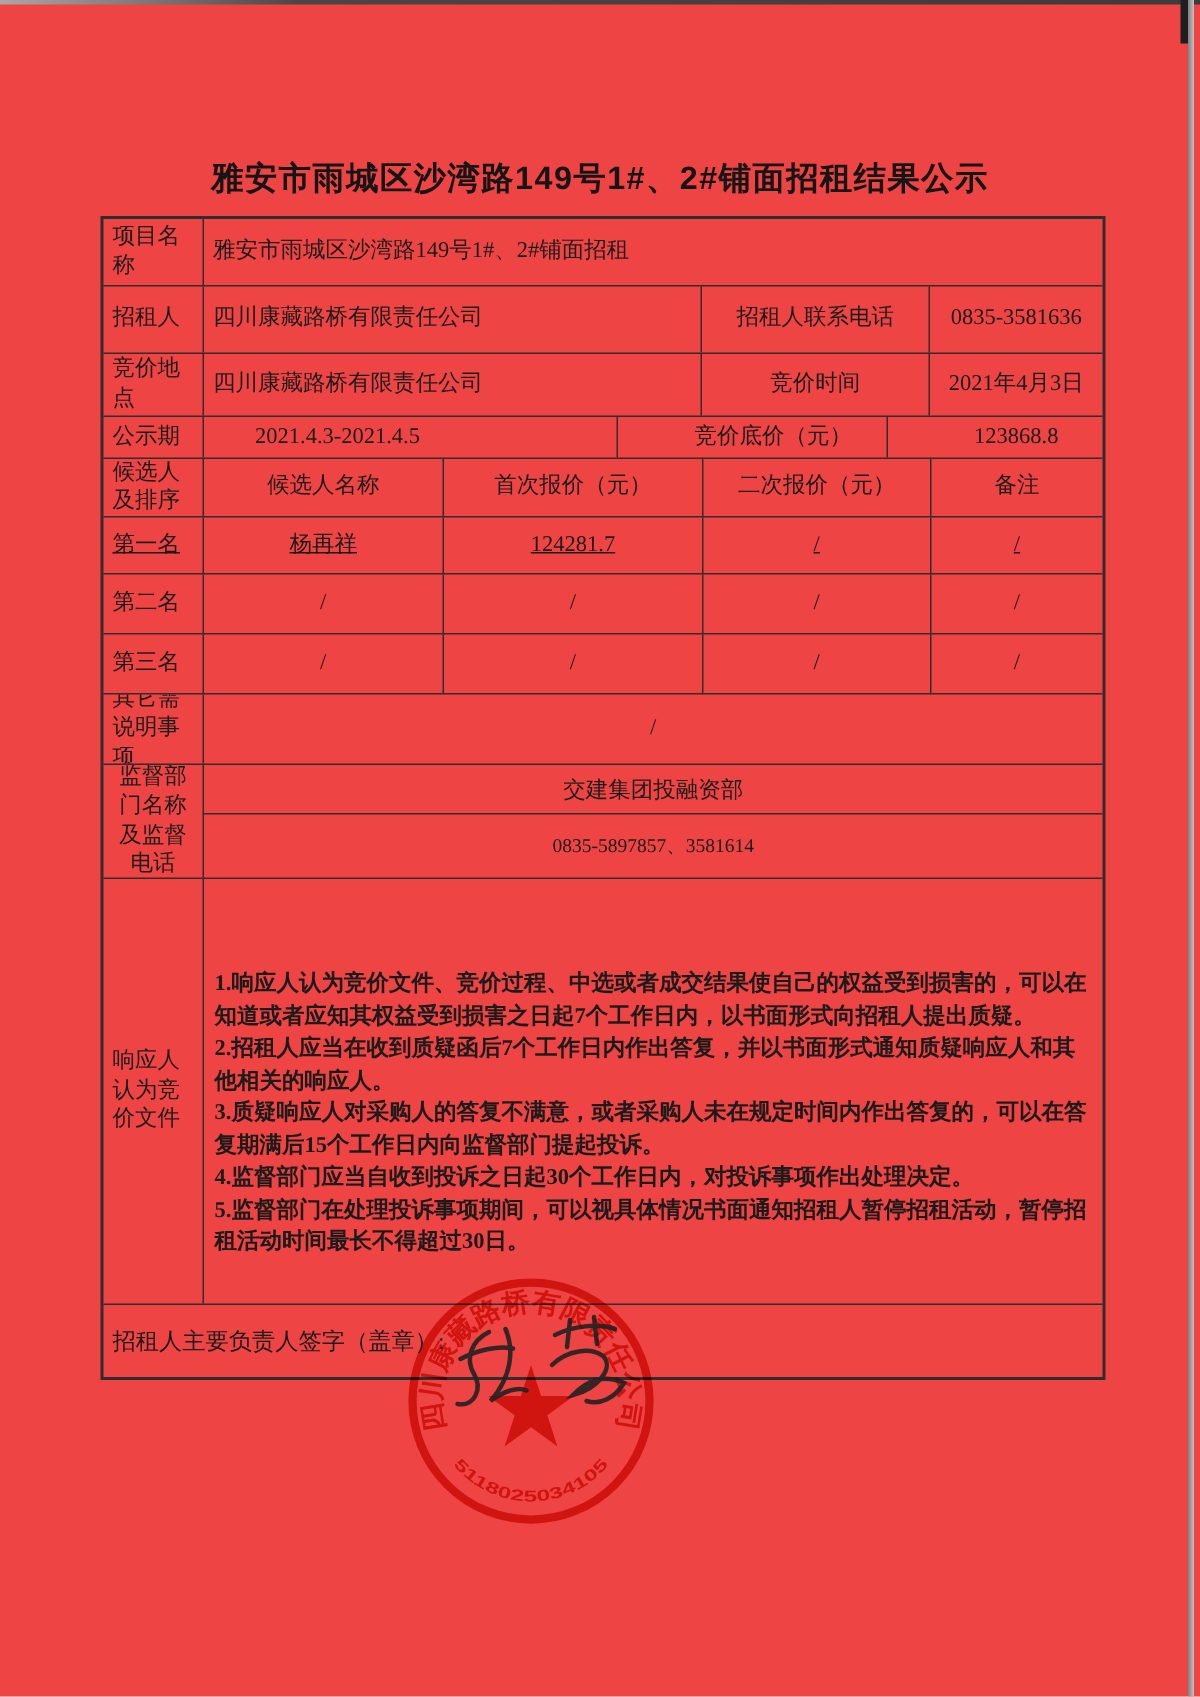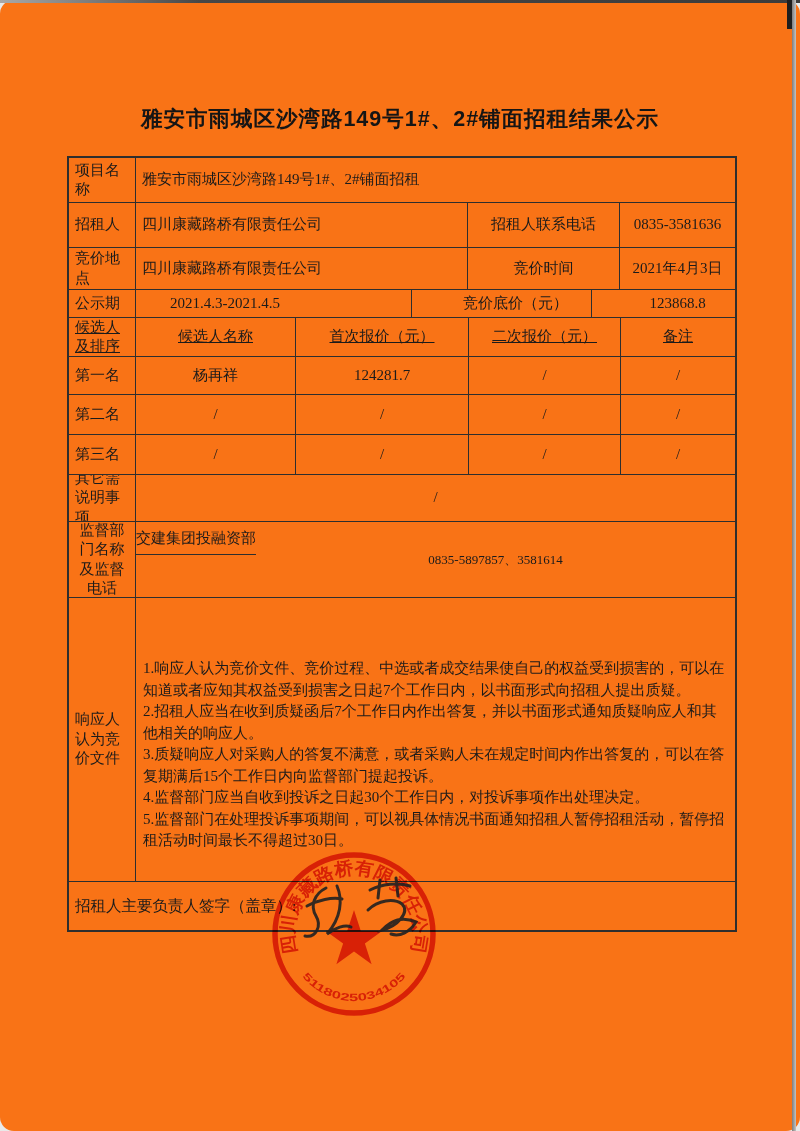--- a/index.html
+++ b/index.html
@@ -1,56 +1,56 @@
 <!DOCTYPE html>
 <html><head>
 <meta charset="utf-8">
 <style>
   html,body{margin:0;padding:0;}
   body{width:800px;height:1131px;overflow:hidden;background:#e9e9e9;}
-  .page{position:relative;width:800px;height:1131px;background:#f97316;
-        font-family:"Liberation Serif","DejaVu Serif",serif;color:#1b1b1b;border-radius:14px;}
+  .page{position:relative;width:800px;height:1131px;background:#ef4444;
+        font-family:"Liberation Serif","DejaVu Serif",serif;color:#1b1b1b;}
   
   .scan-top{position:absolute;left:0;top:0;width:800px;height:3px;
             background:linear-gradient(90deg,#a8a8a8,#474747 25%,#3c3c3c);}
   .scan-corner{position:absolute;left:787px;top:0;width:9px;height:29px;background:#1e1e1e;}
   .scan-right{position:absolute;left:792px;top:0;width:4px;height:1131px;
               background:linear-gradient(90deg,#7e7e7e,#c2c2c2);}
   
   .title{position:absolute;left:0;top:104px;width:800px;text-align:center;
          font-family:"Liberation Sans","DejaVu Sans",sans-serif;
          font-size:21.5px;font-weight:700;letter-spacing:1px;color:#151515;}
   
-  .doc-table{position:absolute;left:67px;top:156px;width:670px;
+  .doc-table{position:absolute;left:67px;top:144px;width:670px;
              border:2px solid #2e2e2e;box-sizing:border-box;background:transparent;}
   .trow{display:flex;border-bottom:1.5px solid #2e2e2e;box-sizing:border-box;}
   .trow.last{border-bottom:none;}
   .cell{border-right:1.5px solid #2e2e2e;box-sizing:border-box;display:flex;
         align-items:center;justify-content:center;text-align:center;
         font-size:15px;line-height:1.3;padding:2px 4px;overflow:hidden;}
   .cell.end{border-right:none;}
   .cell.left{justify-content:flex-start;text-align:left;padding-left:6px;}
   .c-label{width:67px;flex:none;}
   .w-main{flex:1;}
   .w-plabel{width:152px;flex:none;}
   .w-pval{width:115px;flex:none;}
   .w-name{width:160px;flex:none;}
   .w-first{width:173px;flex:none;}
   .w-second{width:152px;flex:none;}
-  .h45{height:45px;} .h42{height:42px;} .h28{height:28px;gap:28px;} .h39{height:39px;text-decoration:underline;}
-  .h38{height:38px;} .h40{height:40px;} .h47{height:47px;} .h76{height:76px;justify-content:space-between;}
+  .h45{height:45px;} .h42{height:42px;} .h28{height:28px;gap:28px;} .h39{height:39px;}
+  .h38{height:38px;text-decoration:underline;} .h40{height:40px;} .h47{height:47px;} .h76{height:76px;justify-content:space-between;}
   .h284{height:284px;} .h48{height:48px;}
-  .sup-right{flex:1;display:flex;flex-direction:row;}
+  .sup-right{flex:1;display:flex;flex-direction:column;}
   .sup-sub1{height:33px;border-bottom:1.5px solid #2e2e2e;box-sizing:border-box;
             display:flex;align-items:center;justify-content:center;font-size:15px;}
   .sup-sub2{flex:1;display:flex;align-items:center;justify-content:center;font-size:13px;}
   .objection-body{flex:1;border-right:none;box-sizing:border-box;
                   padding:60px 6px 6px 7px;font-size:15px;line-height:21.5px;
                   text-align:left;}
-  .objection-body p{margin:0;}
+  .objection-body p{margin:0;font-weight:bold;}
   .sig-cell{width:100%;display:flex;align-items:center;font-size:15.5px;
             padding-left:6px;box-sizing:border-box;}
   
   .seal{position:absolute;left:262px;top:843px;mix-blend-mode:multiply;opacity:.93;}
   .handwriting{position:absolute;left:296px;top:874px;}
 </style>
 </head>
 <body>
 
 <div class="page">

